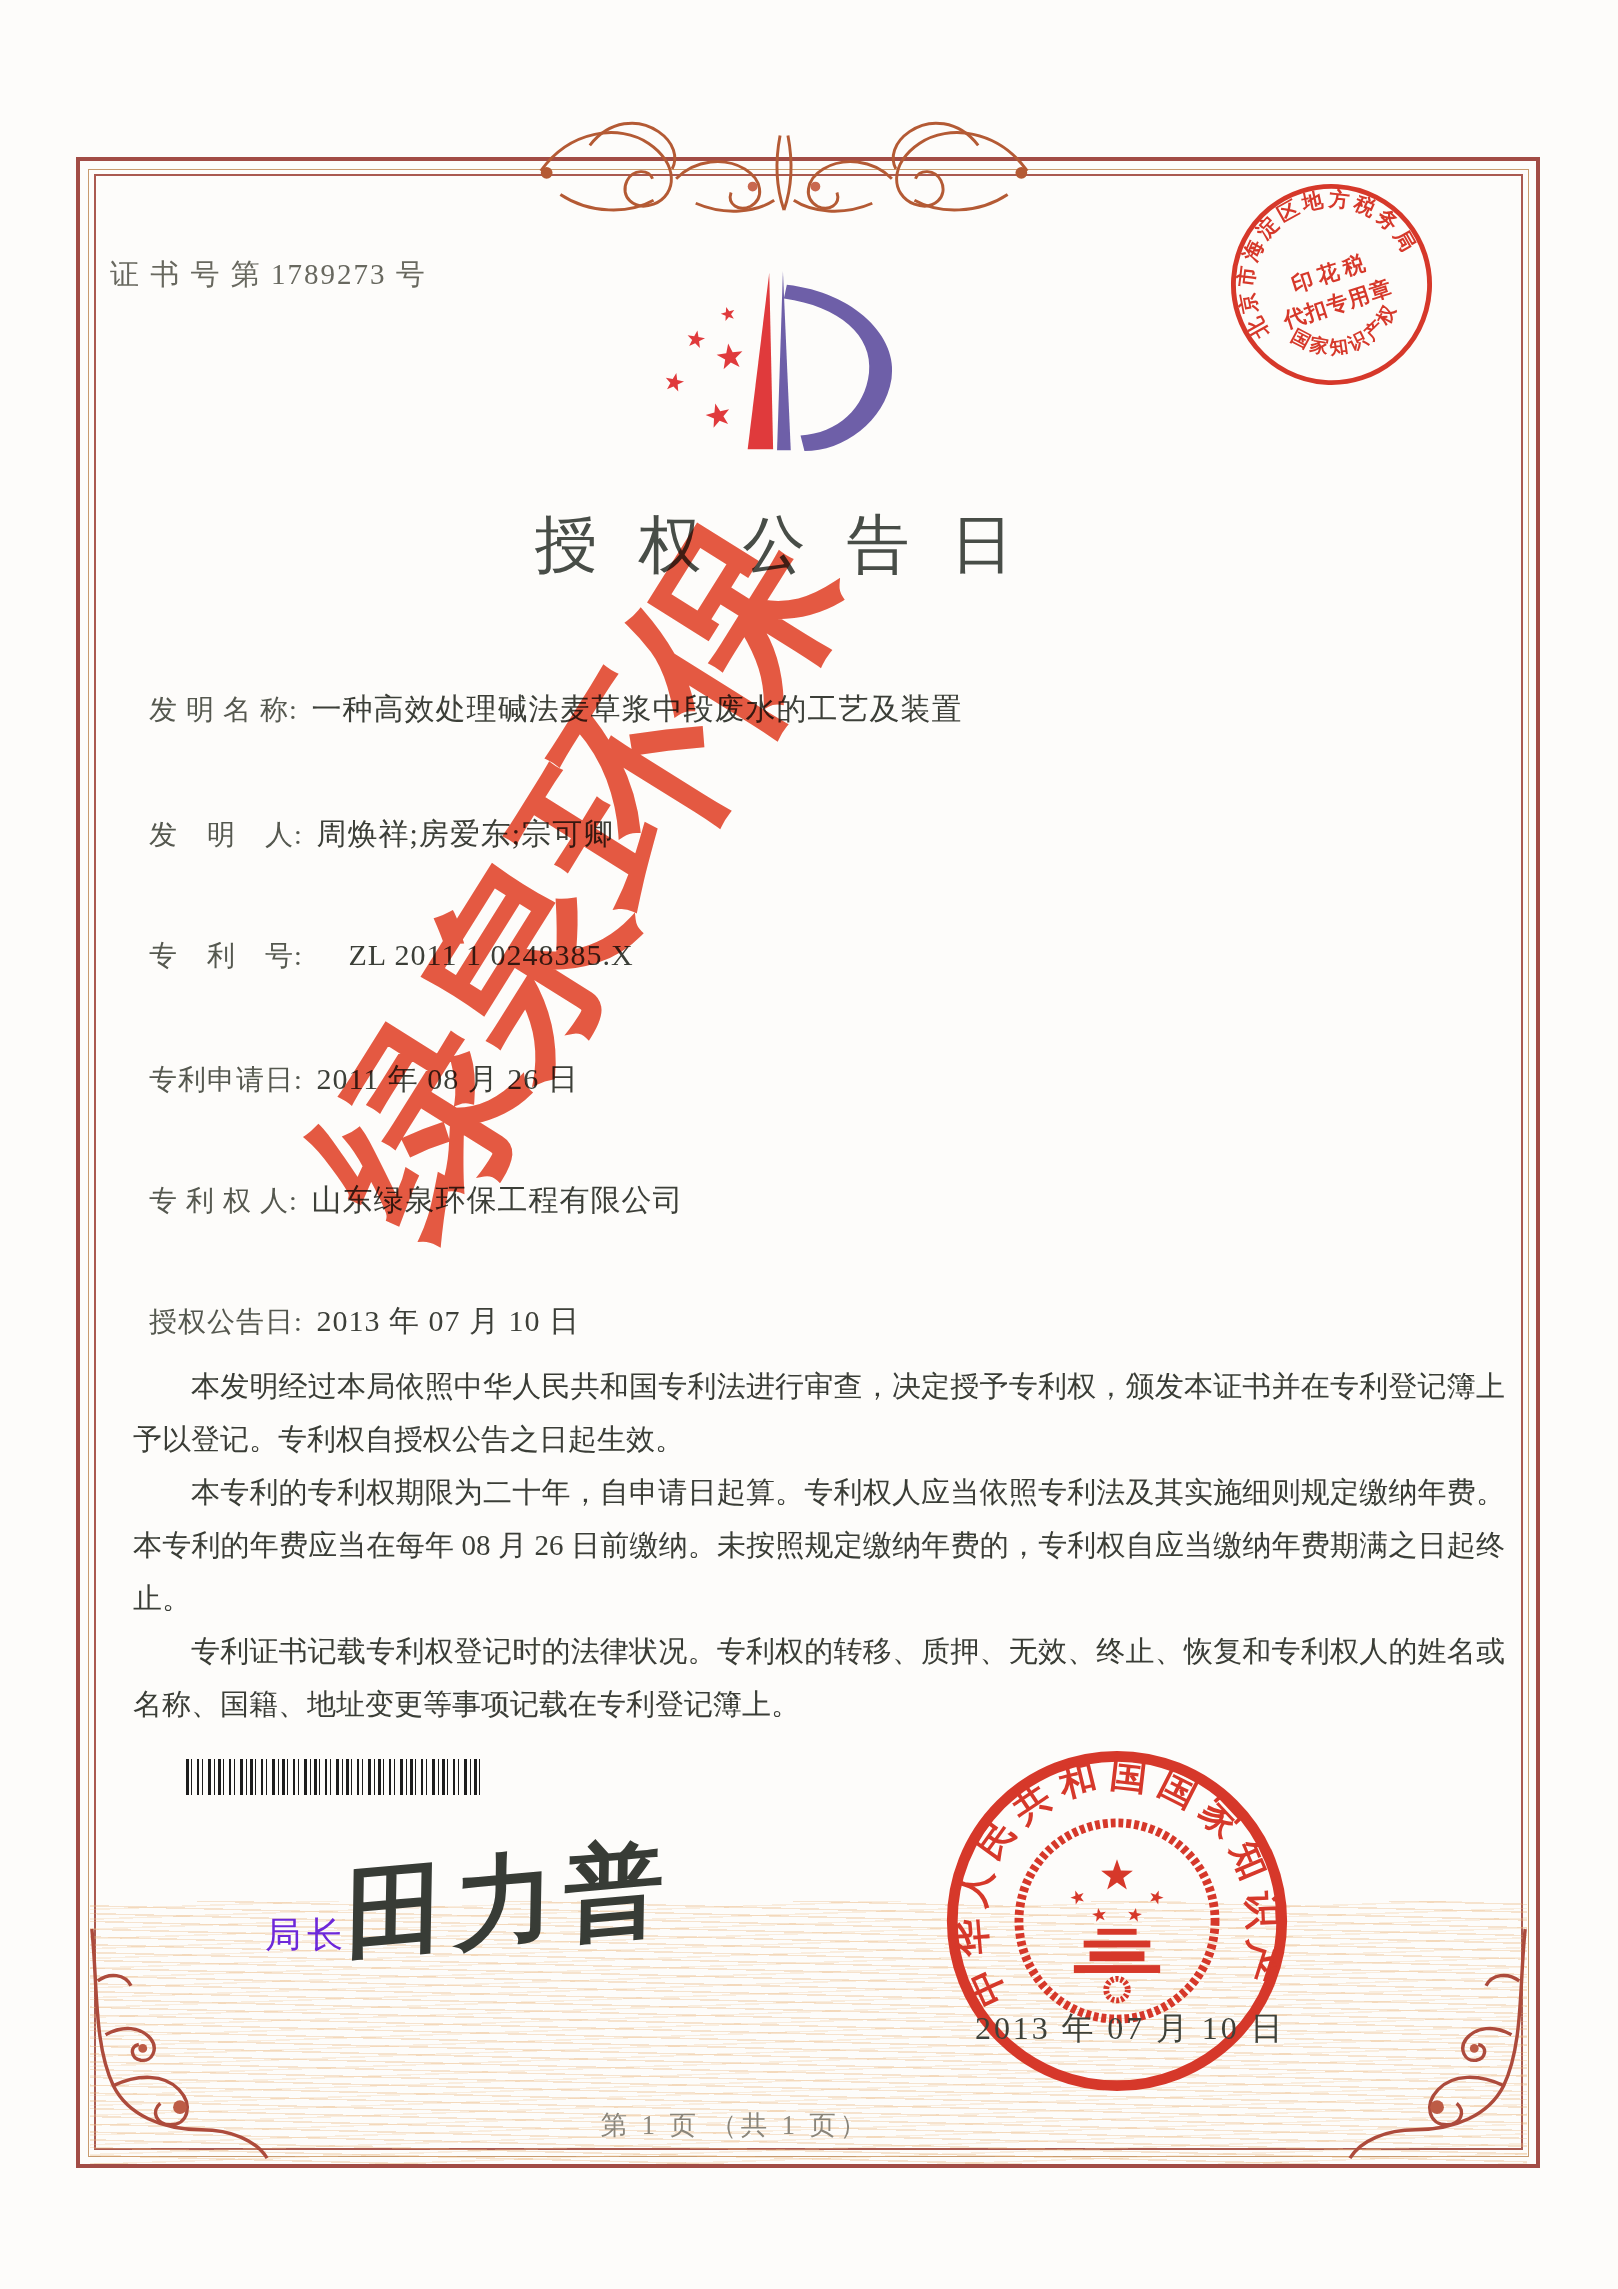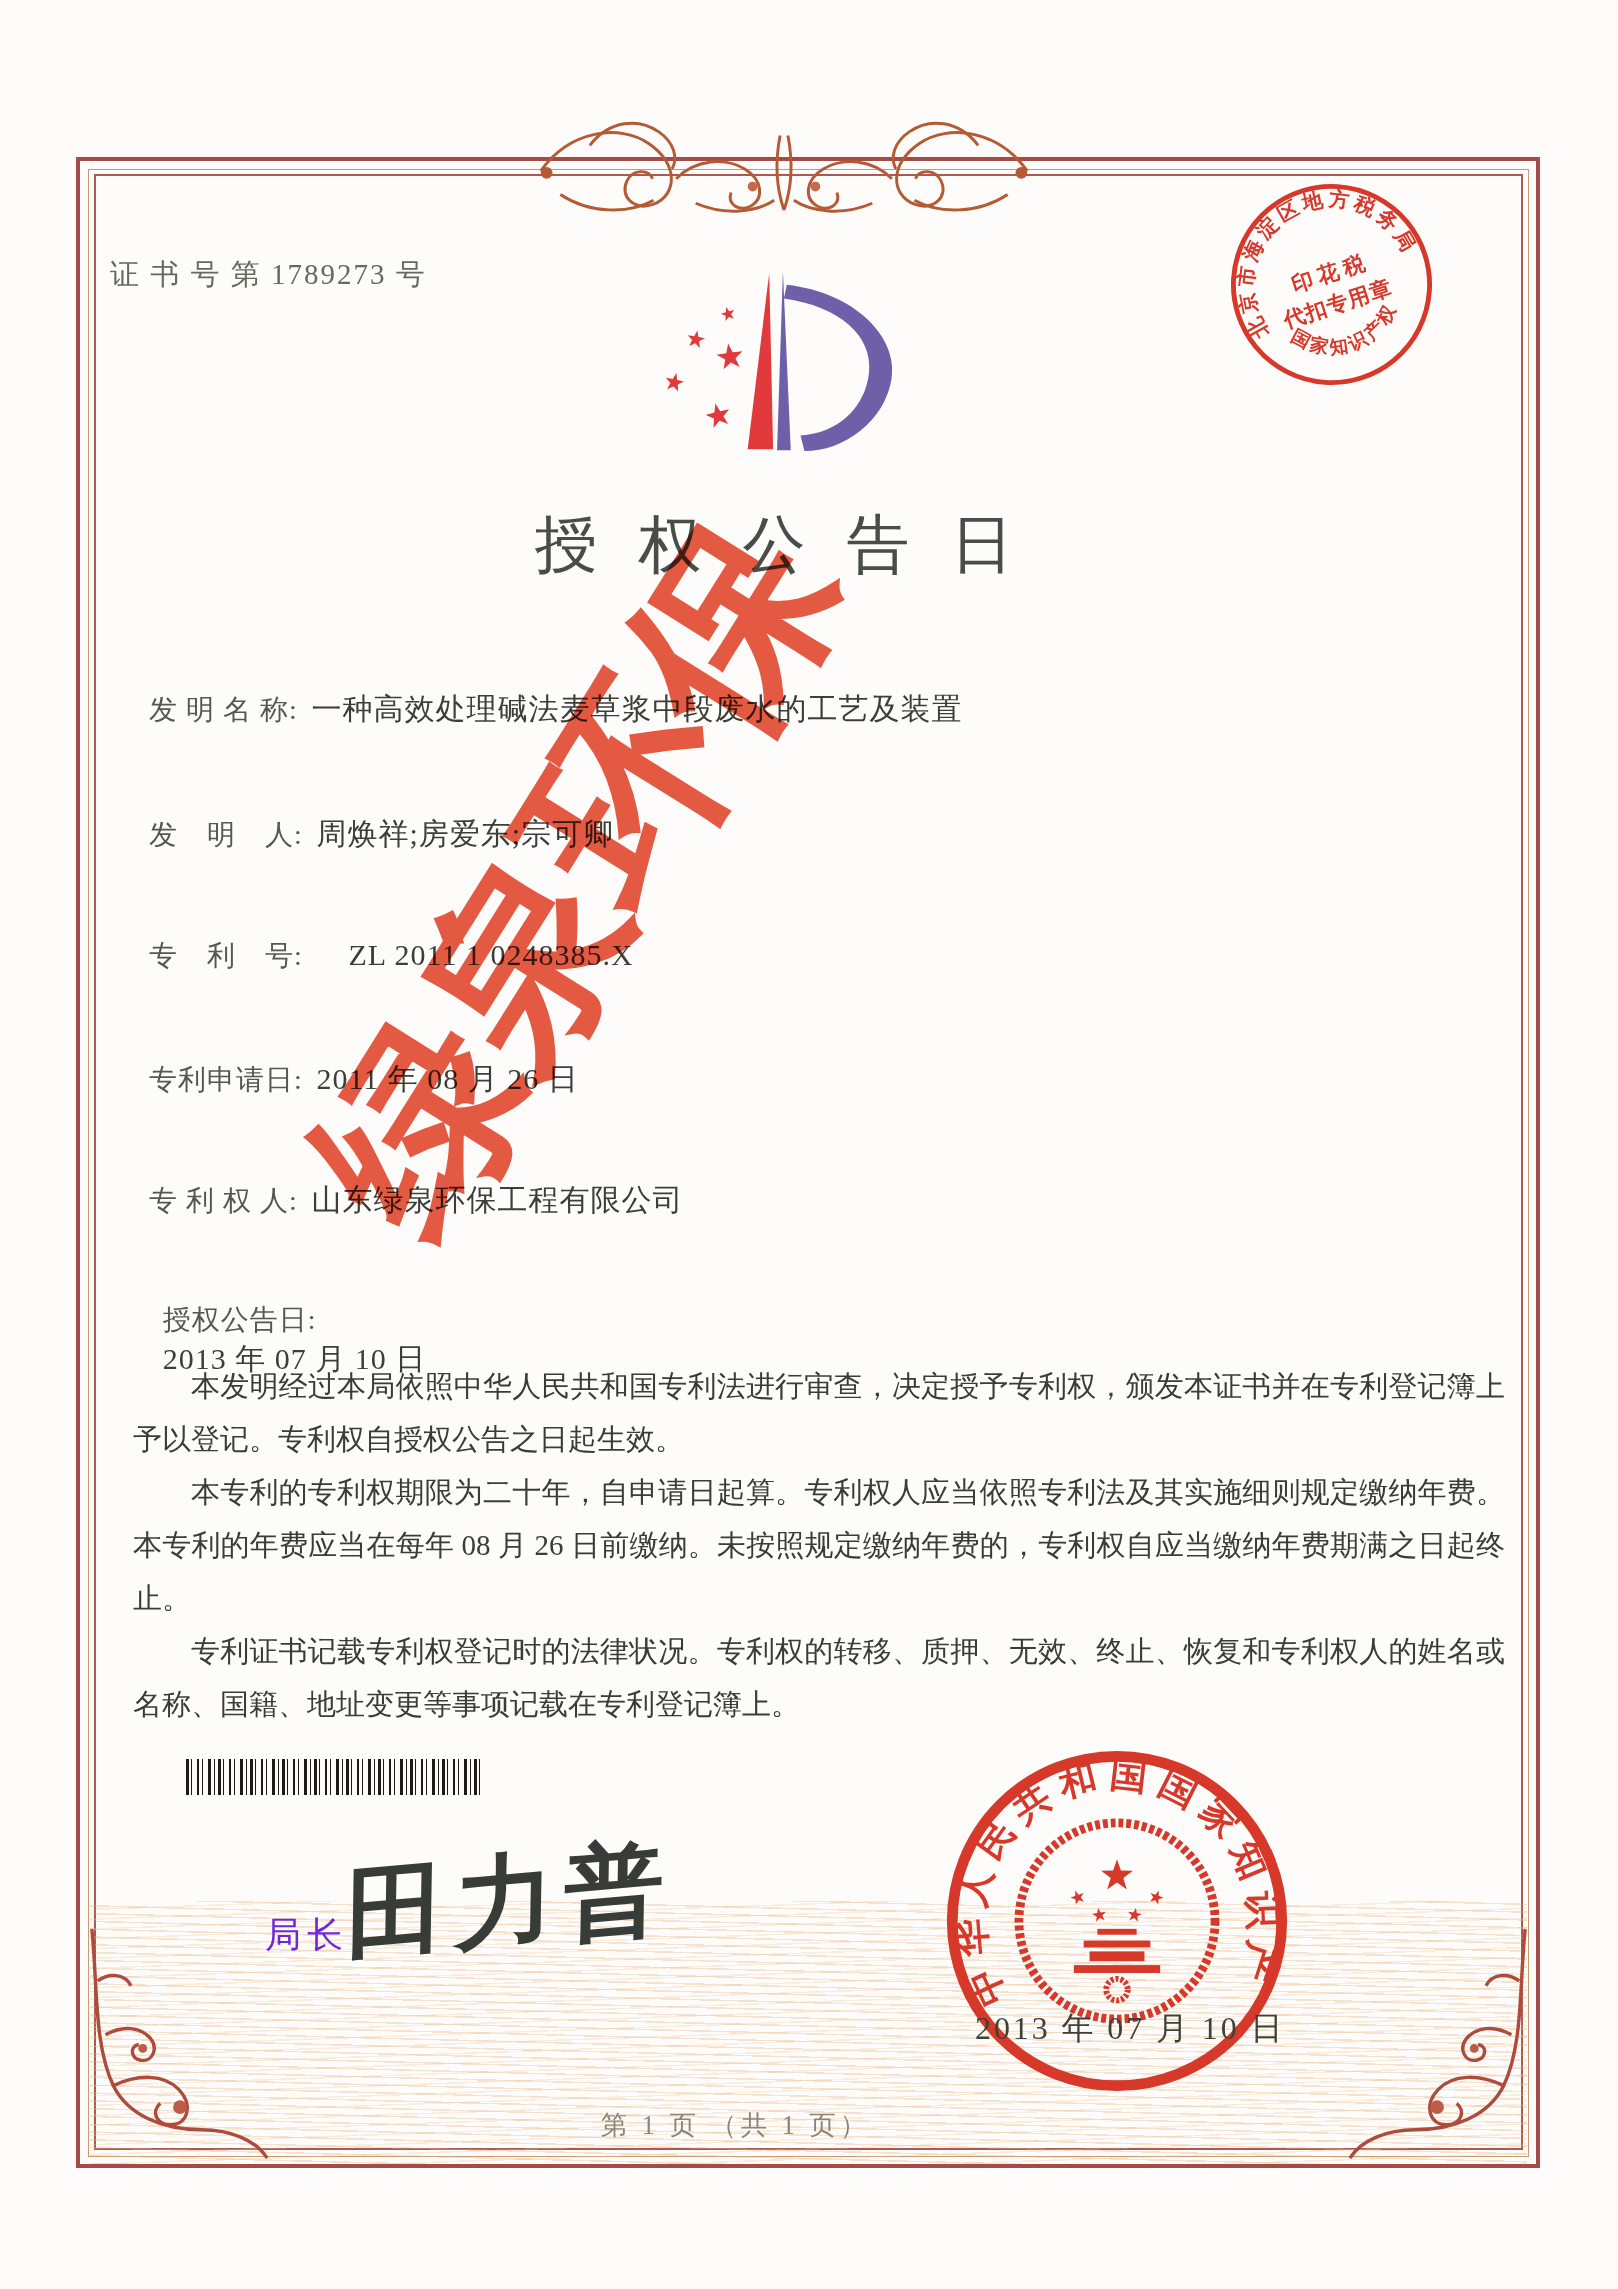--- a/index.html
+++ b/index.html
@@ -22,21 +22,21 @@
   }
   .cert-number{left:110px;top:255px;font-size:29px;letter-spacing:2px;color:#68685f;z-index:5;}
   .title{
     left:88px;top:502px;width:1372px;text-align:center;z-index:5;
     font-size:63px;font-weight:500;color:#484d47;letter-spacing:41px;text-indent:41px;
   }
   .field-row{position:absolute;left:149px;display:flex;align-items:baseline;white-space:nowrap;z-index:5;}
   .field-label{font-size:28px;color:#55584f;letter-spacing:1px;}
   .field-value{font-size:30px;color:#3c3f38;margin-left:13.7px;letter-spacing:1px;}
   .row-0{top:689px;} .row-1{top:814px;} .row-2{top:937px;gap:32px;}
-  .row-3{top:1059px;} .row-4{top:1180px;} .row-5{top:1301px;flex-direction:column;}
+  .row-3{top:1059px;} .row-4{top:1180px;} .row-5{top:1301px;}
   .paras{left:133px;top:1360px;width:1372px;z-index:5;}
   .paras p{margin:0;font-size:29px;line-height:53px;color:#3a3d36;text-indent:2em;text-align:justify;}
   .barcode{
     left:186px;top:1759px;width:299px;height:36px;z-index:6;
     background:repeating-linear-gradient(90deg,
       #1c1c1c 0 2.9px, transparent 2.9px 4.9px,
       #1c1c1c 4.9px 5.9px, transparent 5.9px 10.8px,
       #1c1c1c 10.8px 12.7px, transparent 12.7px 15.7px,
       #1c1c1c 15.7px 16.7px, transparent 16.7px 21.6px,
       #1c1c1c 21.6px 25.5px, transparent 25.5px 28px,

